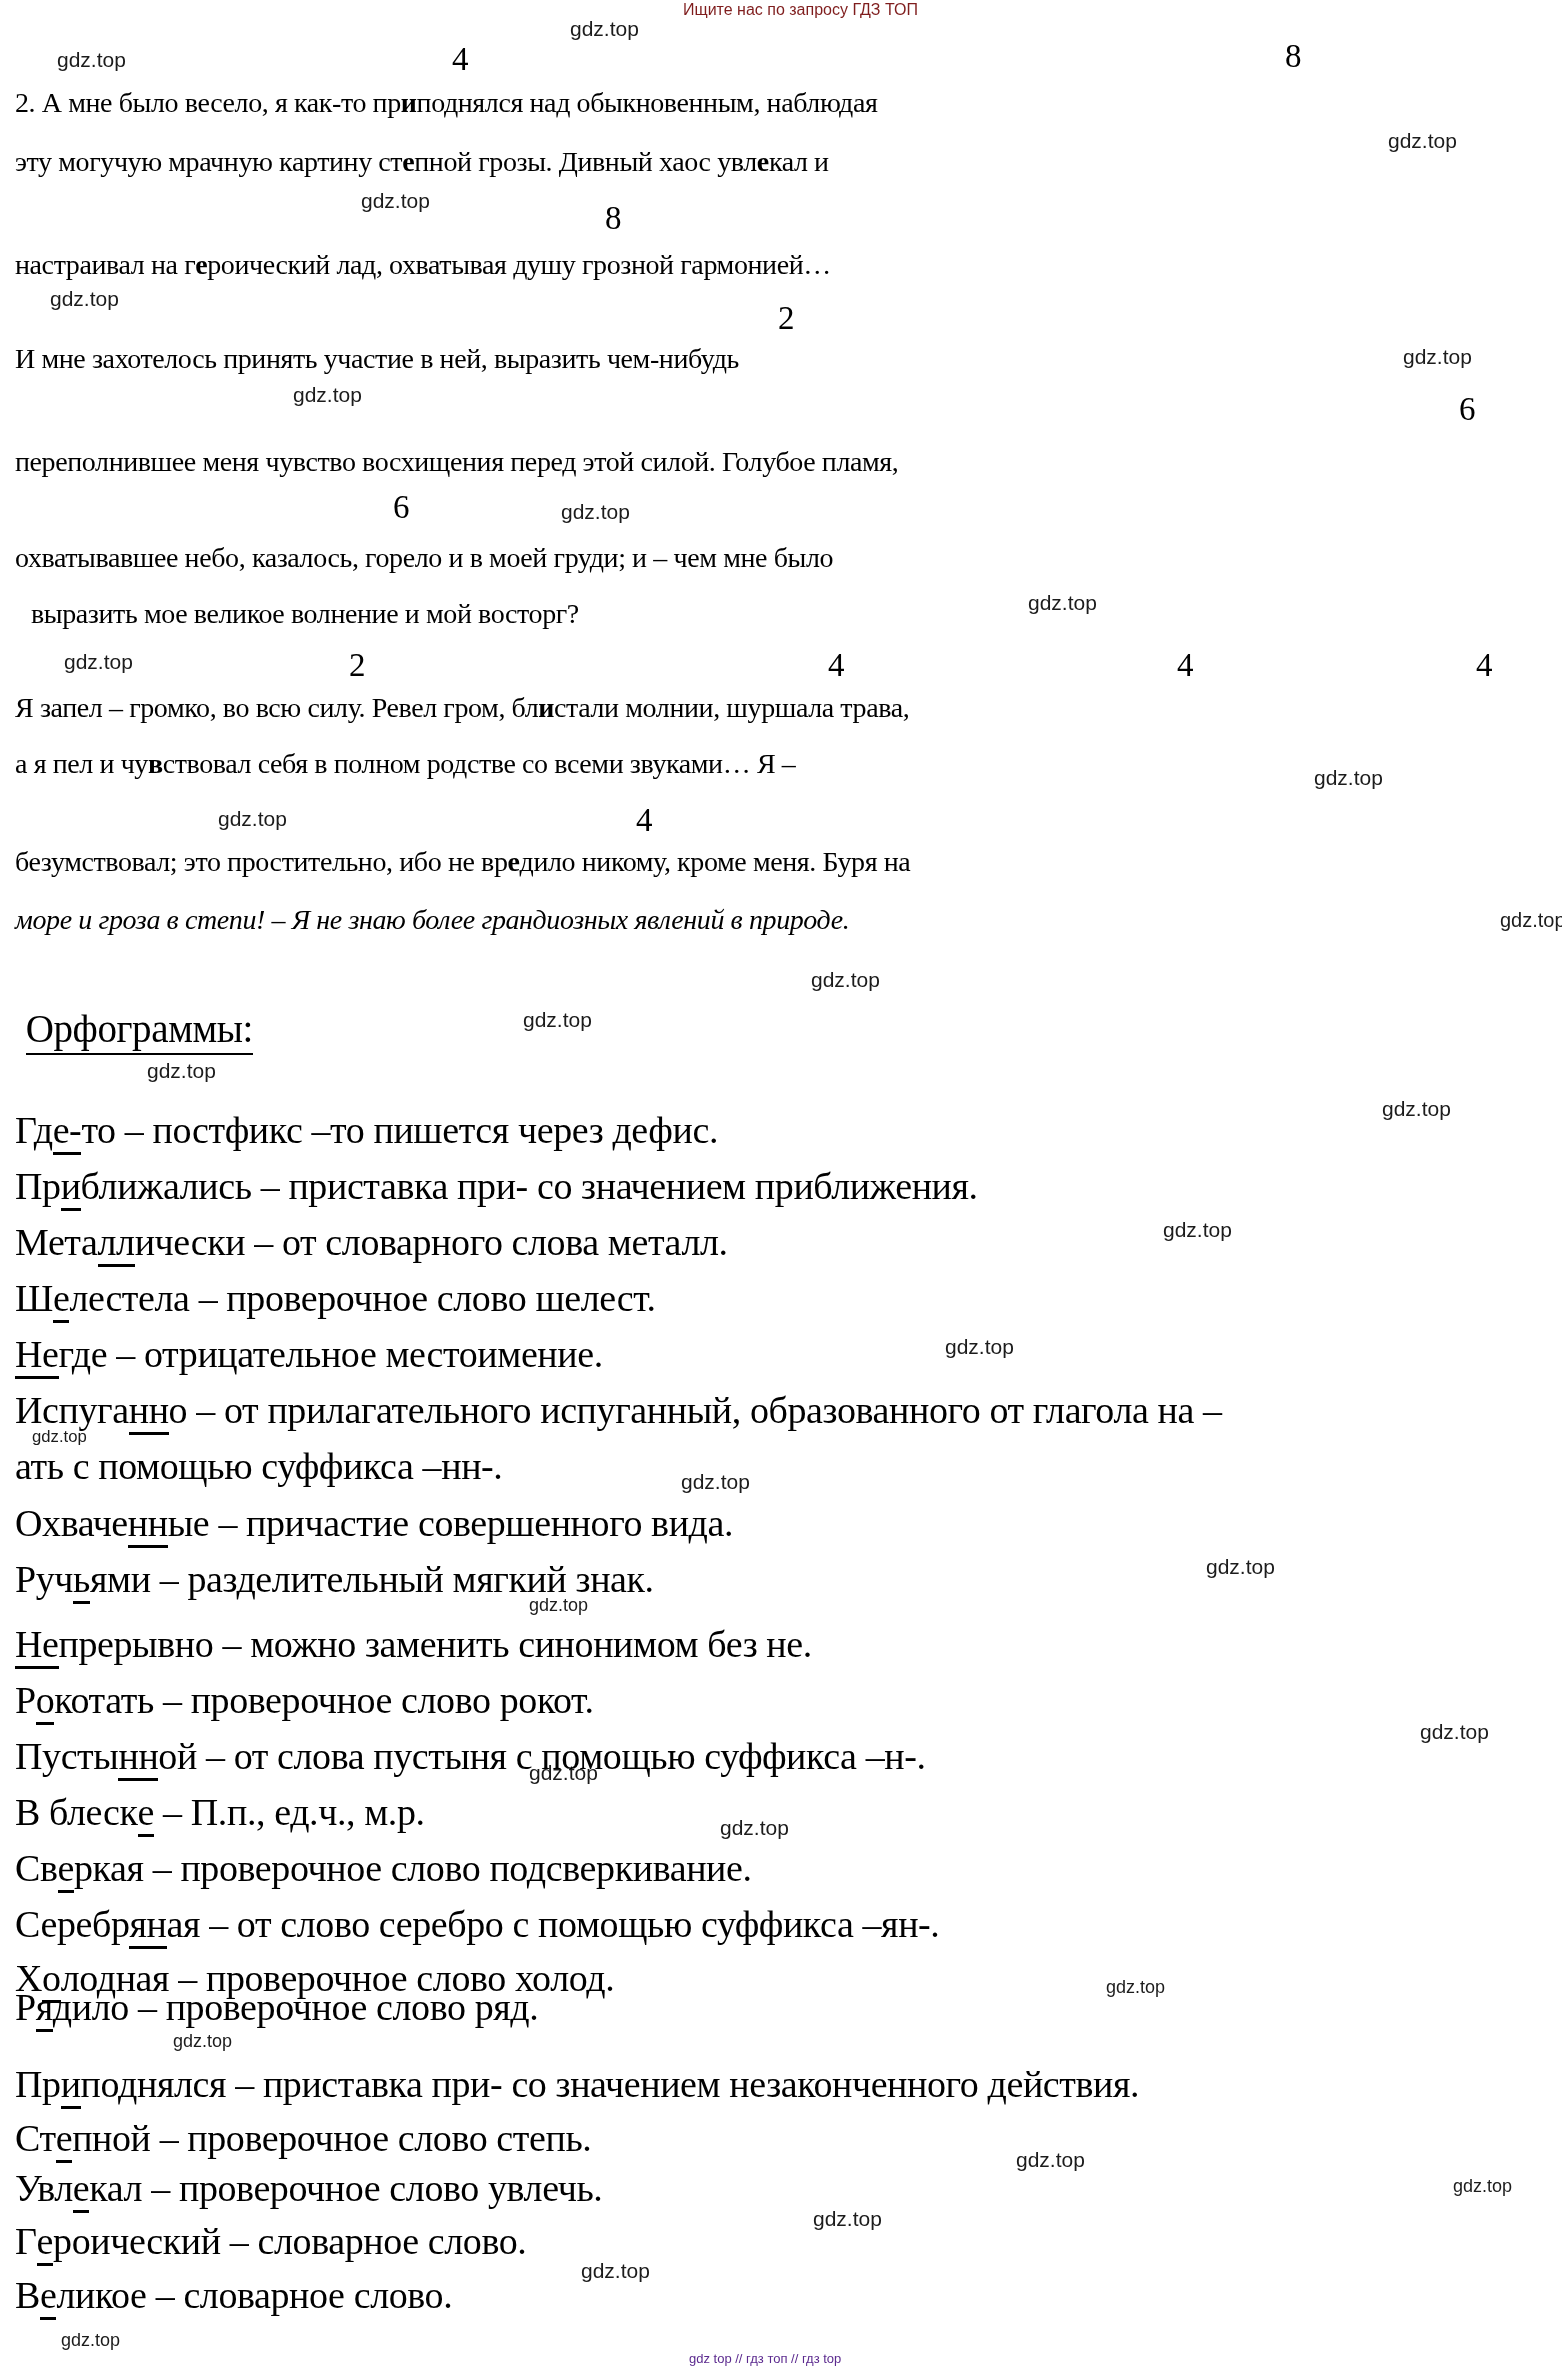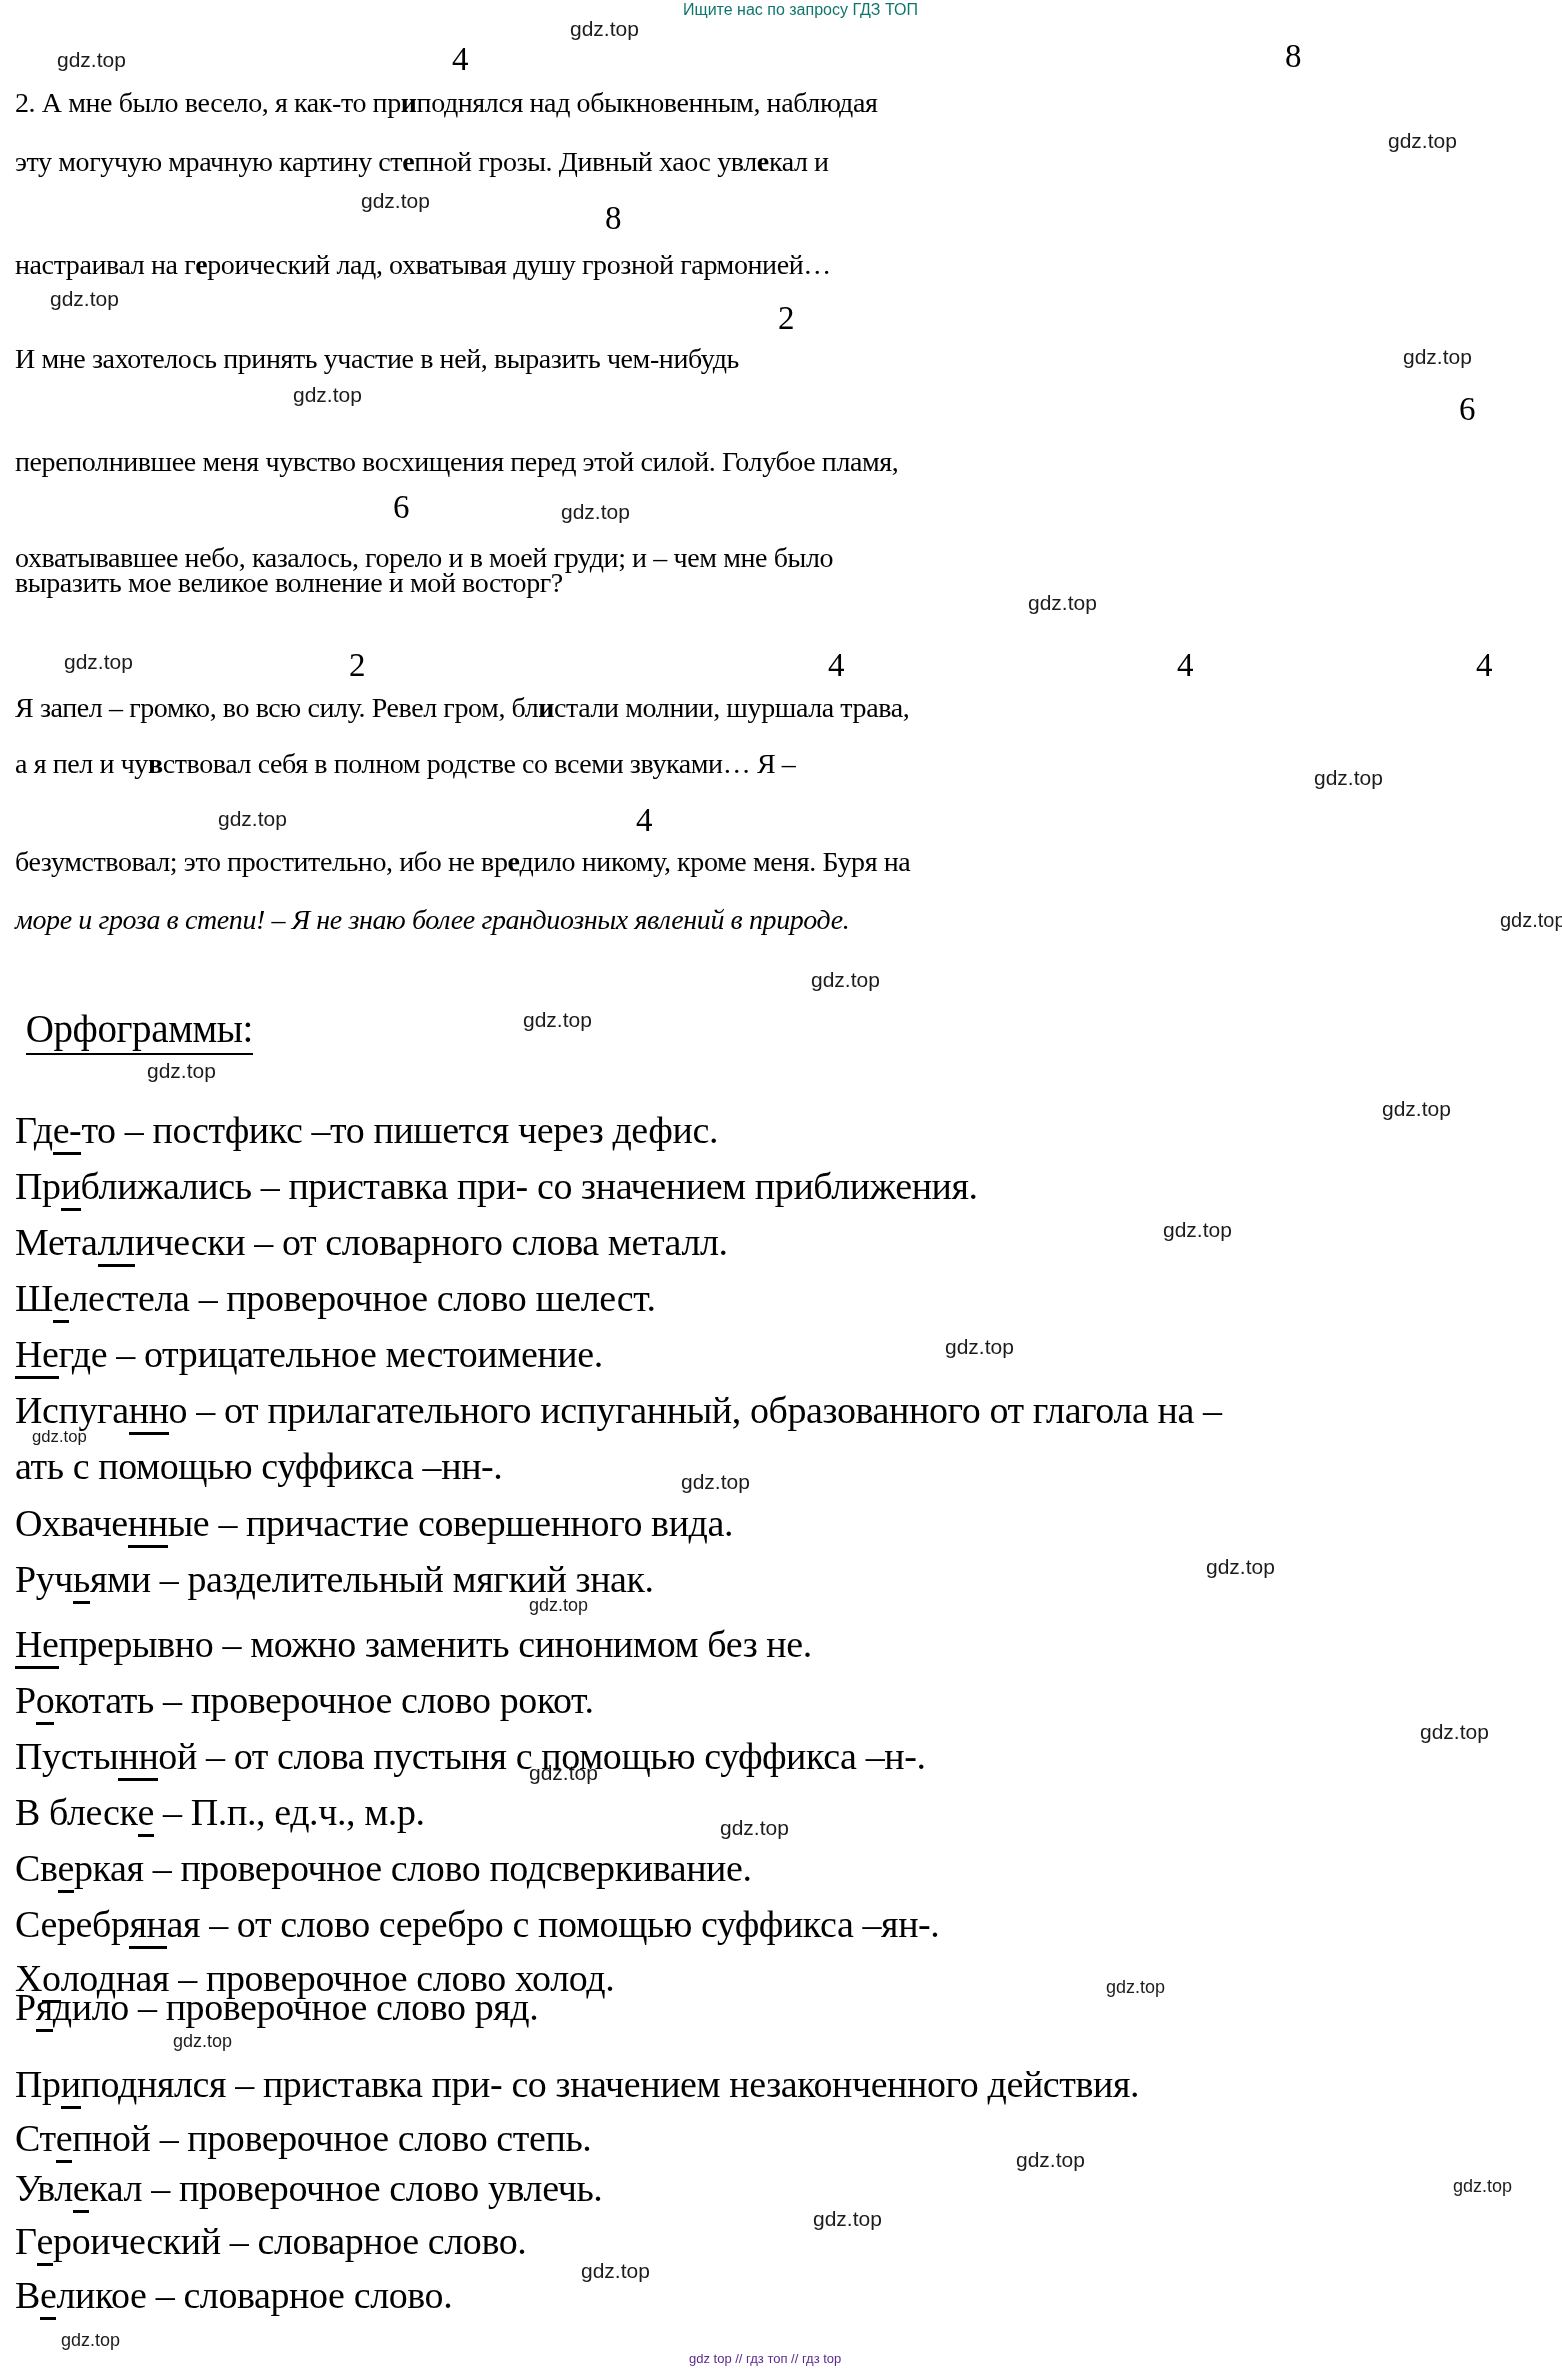--- a/index.html
+++ b/index.html
@@ -15,29 +15,29 @@
   .wm{position:absolute;font-family:"Liberation Sans","DejaVu Sans",sans-serif;color:#1c1c1c;line-height:1;}
   .promo{position:absolute;left:683px;top:1.5px;font-family:"Liberation Sans","DejaVu Sans",sans-serif;
          font-size:16px;line-height:1;}
   .footer{position:absolute;left:689px;top:2352px;font-family:"Liberation Sans","DejaVu Sans",sans-serif;
           font-size:13px;line-height:1;}
 </style>
 </head>
 <body>
 
 <div class="page" id="page">
-  <div class="promo" id="promo" style="color: #0f766e;">Ищите нас по запросу ГДЗ ТОП</div>
+  <div class="promo" id="promo" style="color: #7f1d1d;">Ищите нас по запросу ГДЗ ТОП</div>
   <div id="exercise">
       <div class="tline" style="top: 87px;"><span>2. А мне было весело, я как-то пр</span><span class="b">и</span><span>поднялся над обыкновенным, наблюдая</span></div>
       <div class="tline" style="top: 146px; font-family: Liberation Serif, serif;"><span>эту могучую мрачную картину ст</span><span class="b">е</span><span>пной грозы. Дивный хаос увл</span><span class="b">е</span><span>кал и</span></div>
       <div class="tline" style="top: 249px;"><span>настраивал на г</span><span class="b">е</span><span>роический лад, охватывая душу грозной гармонией…</span></div>
       <div class="tline" style="top: 343px;"><span>И мне захотелось принять участие в ней, выразить чем-нибудь</span></div>
       <div class="tline" style="top: 446px;"><span>переполнившее меня чувство восхищения перед этой силой. Голубое пламя,</span></div>
       <div class="tline" style="top: 542px;"><span>охватывавшее небо, казалось, горело и в моей груди; и – чем мне было</span></div>
-      <div class="tline" style="top: 567px;"><span>выразить мое великое волнение и мой восторг?</span></div>
+      <div class="tline" style="top: 598px; margin-left: 16px;"><span>выразить мое великое волнение и мой восторг?</span></div>
       <div class="tline" style="top: 692px;"><span>Я запел – громко, во всю силу. Ревел гром, бл</span><span class="b">и</span><span>стали молнии, шуршала трава,</span></div>
       <div class="tline" style="top: 748px;"><span>а я пел и чу</span><span class="b">в</span><span>ствовал себя в полном родстве со всеми звуками… Я –</span></div>
       <div class="tline" style="top: 846px;"><span>безумствовал; это простительно, ибо не вр</span><span class="b">е</span><span>дило никому, кроме меня. Буря на</span></div>
       <div class="tline" style="top: 904px; font-style: italic;"><span>море и гроза в степи! – Я не знаю более грандиозных явлений в природе.</span></div>
     </div>
   <div id="superscripts">
       <span class="sup" style="left: 452px; top: 43px;">4</span>
       <span class="sup" style="left: 1285px; top: 40px;">8</span>
       <span class="sup" style="left: 605px; top: 202px;">8</span>
       <span class="sup" style="left: 778px; top: 302px;">2</span>

